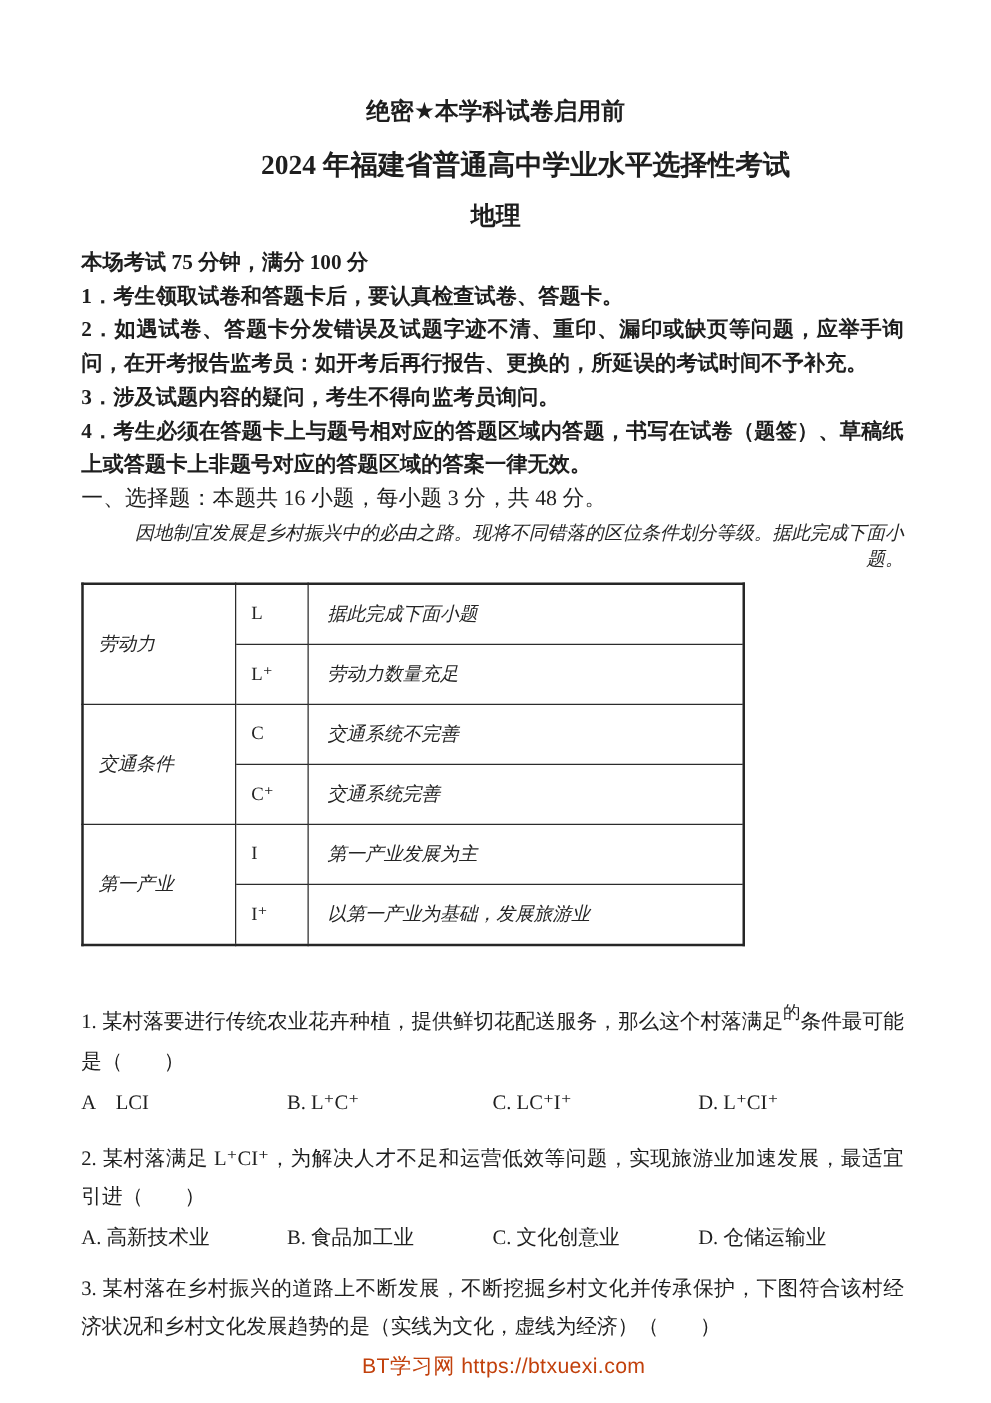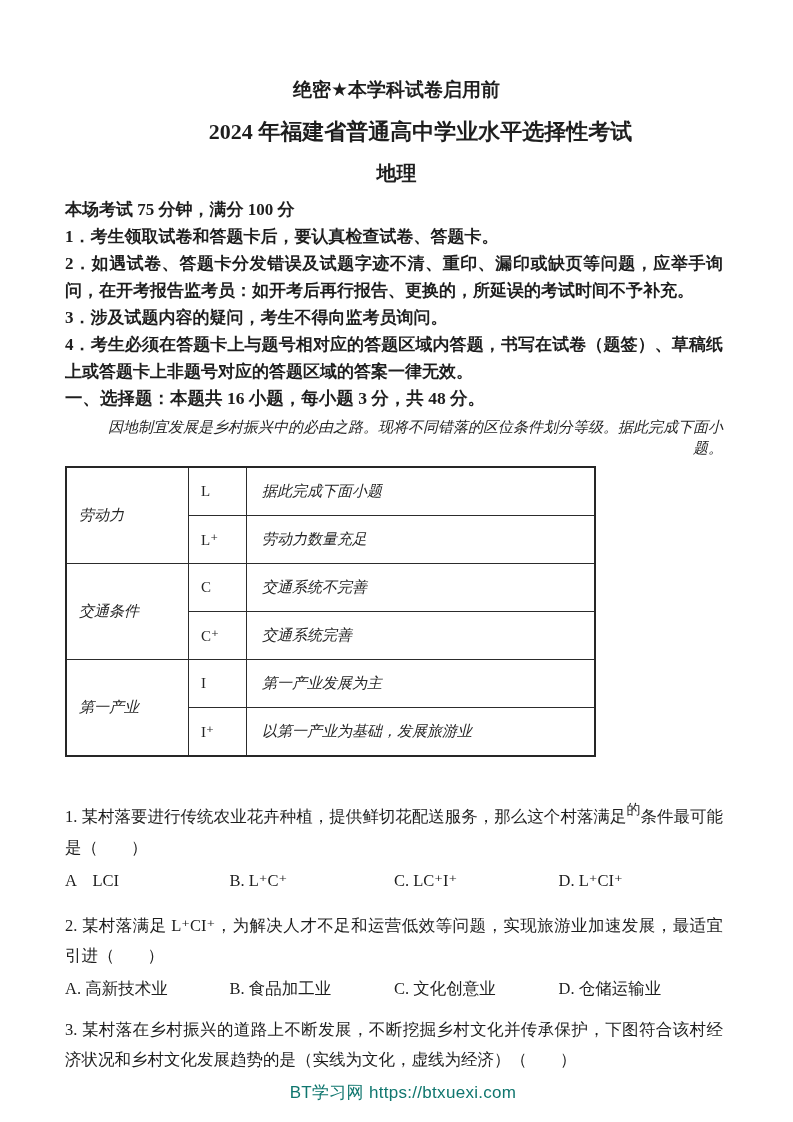--- a/index.html
+++ b/index.html
@@ -21,21 +21,21 @@
   .instructions { margin: 11px 70px 0 65px; }
   .instructions p {
     margin: 0;
     font-weight: bold;
     font-size: 17px;
     line-height: 27px;
     text-align: justify;
   }
   .section-heading {
     margin: 0 70px 0 65px;
-    font-weight: bold;
+    font-weight: normal;
     font-size: 17.5px;
     line-height: 27px;
   }
   .passage {
     margin: 5px 70px 0 65px;
     font-size: 15px;
     font-style: italic;
     line-height: 21px;
     text-indent: 2.3em;
     color: #242424;
@@ -71,21 +71,21 @@
 
   .footer {
     position: absolute;
     left: 0;
     right: 0;
     top: 1069px;
     text-align: center;
     padding-left: 13px;
     font-family: "Liberation Sans", "DejaVu Sans", sans-serif;
     font-size: 17px;
-    color: #0f766e;
+    color: #c2410c;
     letter-spacing: 0.3px;
   }
 </style>
 </head>
 <body>
 
 <div class="page">
 
   <div class="header">
     <div class="t1">绝密★本学科试卷启用前</div>

